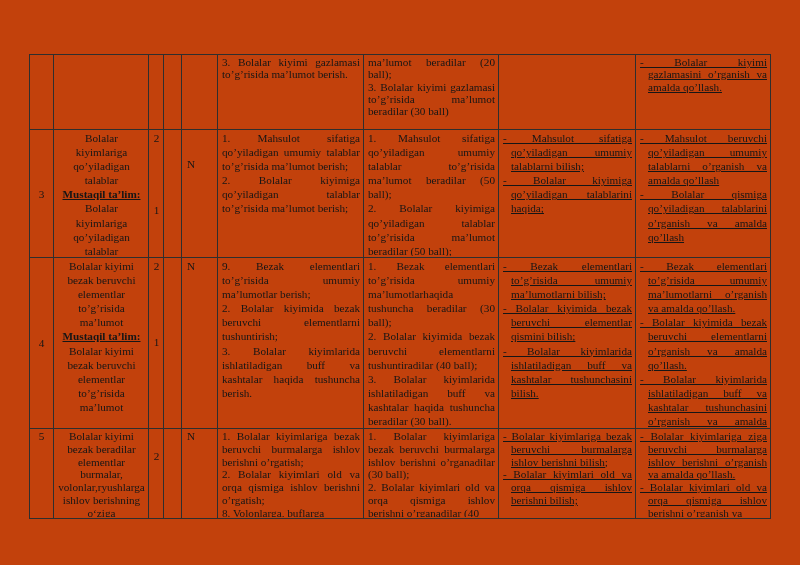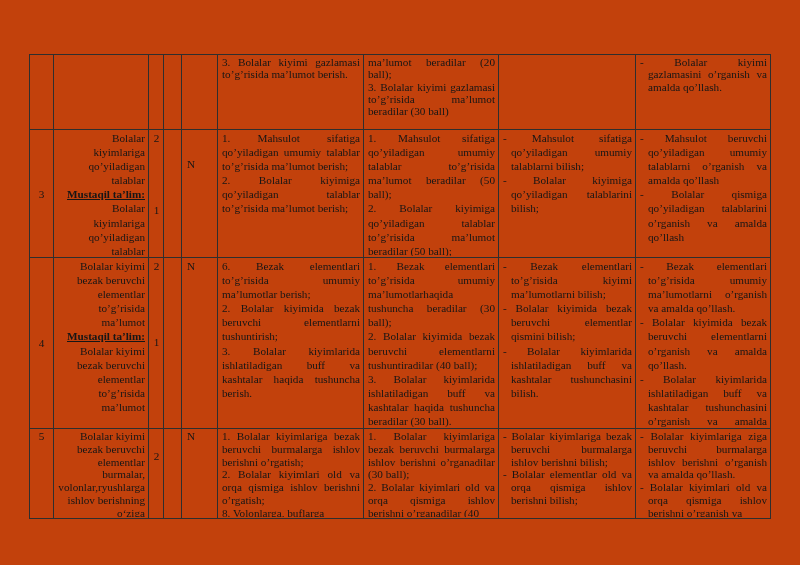--- a/index.html
+++ b/index.html
@@ -17,22 +17,22 @@
   tr.r0 .clip{height:72px}tr.r1 .clip{height:125px}tr.r2 .clip{height:168px}tr.r3 .clip{height:87px}
   td.num{text-align:center;padding:1px 1px 0 1px;}
   tr.r1 td.num,tr.r2 td.num{vertical-align:middle;}
   td.hours{text-align:center;padding:1px 0 0 1px;}
   tr.r1 .hsecond{margin-top:58px}
   tr.r2 .hsecond{margin-top:62px}
   tr.r3 .hfirst{margin-top:20px}
   td.ncol{padding-left:5px;}
   tr.r1 .nval{margin-top:26px}
   .para{text-align:justify;}
-  .dash{text-align:justify;padding-left:8px;text-indent:-8px;}
-  .tline{text-align:right;overflow-wrap:break-word;}
+  .dash{text-align:justify;padding-left:8px;text-indent:-8px;text-decoration:underline;}
+  .tline{text-align:center;overflow-wrap:break-word;}
   .bold{font-weight:bold;text-decoration:underline;}
 </style>
 </head>
 <body>
 
 <div class="page">
   <table class="doc">
     <colgroup>
       <col class="c-num">
         <col class="c-topic">
@@ -102,21 +102,21 @@
           </td>
         <td>
             <div class="clip">
           <div class="para">1. Mahsulot sifatiga qo’yiladigan umumiy talablar to’g’risida ma’lumot beradilar (50 ball);</div>
           <div class="para">2. Bolalar kiyimiga qo’yiladigan talablar to’g’risida ma’lumot beradilar (50 ball);</div>
         </div>
           </td>
         <td>
             <div class="clip">
           <div class="dash">- Mahsulot sifatiga qo’yiladigan umumiy talablarni bilish;</div>
-          <div class="dash">- Bolalar kiyimiga qo’yiladigan talablarini bilish;</div>
+          <div class="dash">- Bolalar kiyimiga qo’yiladigan talablarini haqida;</div>
         </div>
           </td>
         <td>
             <div class="clip">
           <div class="dash">- Mahsulot beruvchi qo’yiladigan umumiy talablarni o’rganish va amalda qo’llash</div>
           <div class="dash">- Bolalar qismiga qo’yiladigan talablarini o’rganish va amalda qo’llash</div>
         </div>
           </td>
       </tr>
 
@@ -136,53 +136,53 @@
         </div>
           </td>
         <td class="gap"></td>
         <td class="ncol">
             <div class="clip">
           <div class="nval">N</div>
         </div>
           </td>
         <td>
             <div class="clip">
-          <div class="para">6. Bezak elementlari to’g’risida umumiy ma’lumotlar berish;</div>
+          <div class="para">9. Bezak elementlari to’g’risida umumiy ma’lumotlar berish;</div>
           <div class="para">2. Bolalar kiyimida bezak beruvchi elementlarni tushuntirish;</div>
           <div class="para">3. Bolalar kiyimlarida ishlatiladigan buff va kashtalar haqida tushuncha berish.</div>
         </div>
           </td>
         <td>
             <div class="clip">
           <div class="para">1. Bezak elementlari to’g’risida umumiy ma’lumotlarhaqida tushuncha beradilar (30 ball);</div>
           <div class="para">2. Bolalar kiyimida bezak beruvchi elementlarni tushuntiradilar (40 ball);</div>
           <div class="para">3. Bolalar kiyimlarida ishlatiladigan buff va kashtalar haqida tushuncha beradilar (30 ball).</div>
         </div>
           </td>
         <td>
             <div class="clip">
-          <div class="dash">- Bezak elementlari to’g’risida kiyimi ma’lumotlarni bilish;</div>
+          <div class="dash">- Bezak elementlari to’g’risida umumiy ma’lumotlarni bilish;</div>
           <div class="dash">- Bolalar kiyimida bezak beruvchi elementlar qismini bilish;</div>
           <div class="dash">- Bolalar kiyimlarida ishlatiladigan buff va kashtalar tushunchasini bilish.</div>
         </div>
           </td>
         <td>
             <div class="clip">
           <div class="dash">- Bezak elementlari to’g’risida umumiy ma’lumotlarni o’rganish va amalda qo’llash.</div>
           <div class="dash">- Bolalar kiyimida bezak beruvchi elementlarni o’rganish va amalda qo’llash.</div>
           <div class="dash">- Bolalar kiyimlarida ishlatiladigan buff va kashtalar tushunchasini o’rganish va amalda qo’llash.</div>
         </div>
           </td>
       </tr>
 
       <tr class="r3">
         <td class="num">5</td>
         <td class="topic">
             <div class="clip">
-          <div class="tline">Bolalar kiyimi bezak beruvchi elementlar burmalar, volonlar,ryushlarga ishlov berishning o‘ziga</div>
+          <div class="tline">Bolalar kiyimi bezak beradilar elementlar burmalar, volonlar,ryushlarga ishlov berishning o‘ziga</div>
         </div>
           </td>
         <td class="hours">
             <div class="clip">
           <div class="hfirst">2</div>
         </div>
           </td>
         <td class="gap"></td>
         <td class="ncol">
             <div class="clip">
@@ -198,21 +198,21 @@
           </td>
         <td>
             <div class="clip">
           <div class="para">1. Bolalar kiyimlariga bezak beruvchi burmalarga ishlov berishni o’rganadilar (30 ball);</div>
           <div class="para">2. Bolalar kiyimlari old va orqa qismiga ishlov berishni o’rganadilar (40</div>
         </div>
           </td>
         <td>
             <div class="clip">
           <div class="dash">- Bolalar kiyimlariga bezak beruvchi burmalarga ishlov berishni bilish;</div>
-          <div class="dash">- Bolalar elementlar old va orqa qismiga ishlov berishni bilish;</div>
+          <div class="dash">- Bolalar kiyimlari old va orqa qismiga ishlov berishni bilish;</div>
         </div>
           </td>
         <td>
             <div class="clip">
           <div class="dash">- Bolalar kiyimlariga ziga beruvchi burmalarga ishlov berishni o’rganish va amalda qo’llash.</div>
           <div class="dash">- Bolalar kiyimlari old va orqa qismiga ishlov berishni o’rganish va</div>
         </div>
           </td>
       </tr>
 

